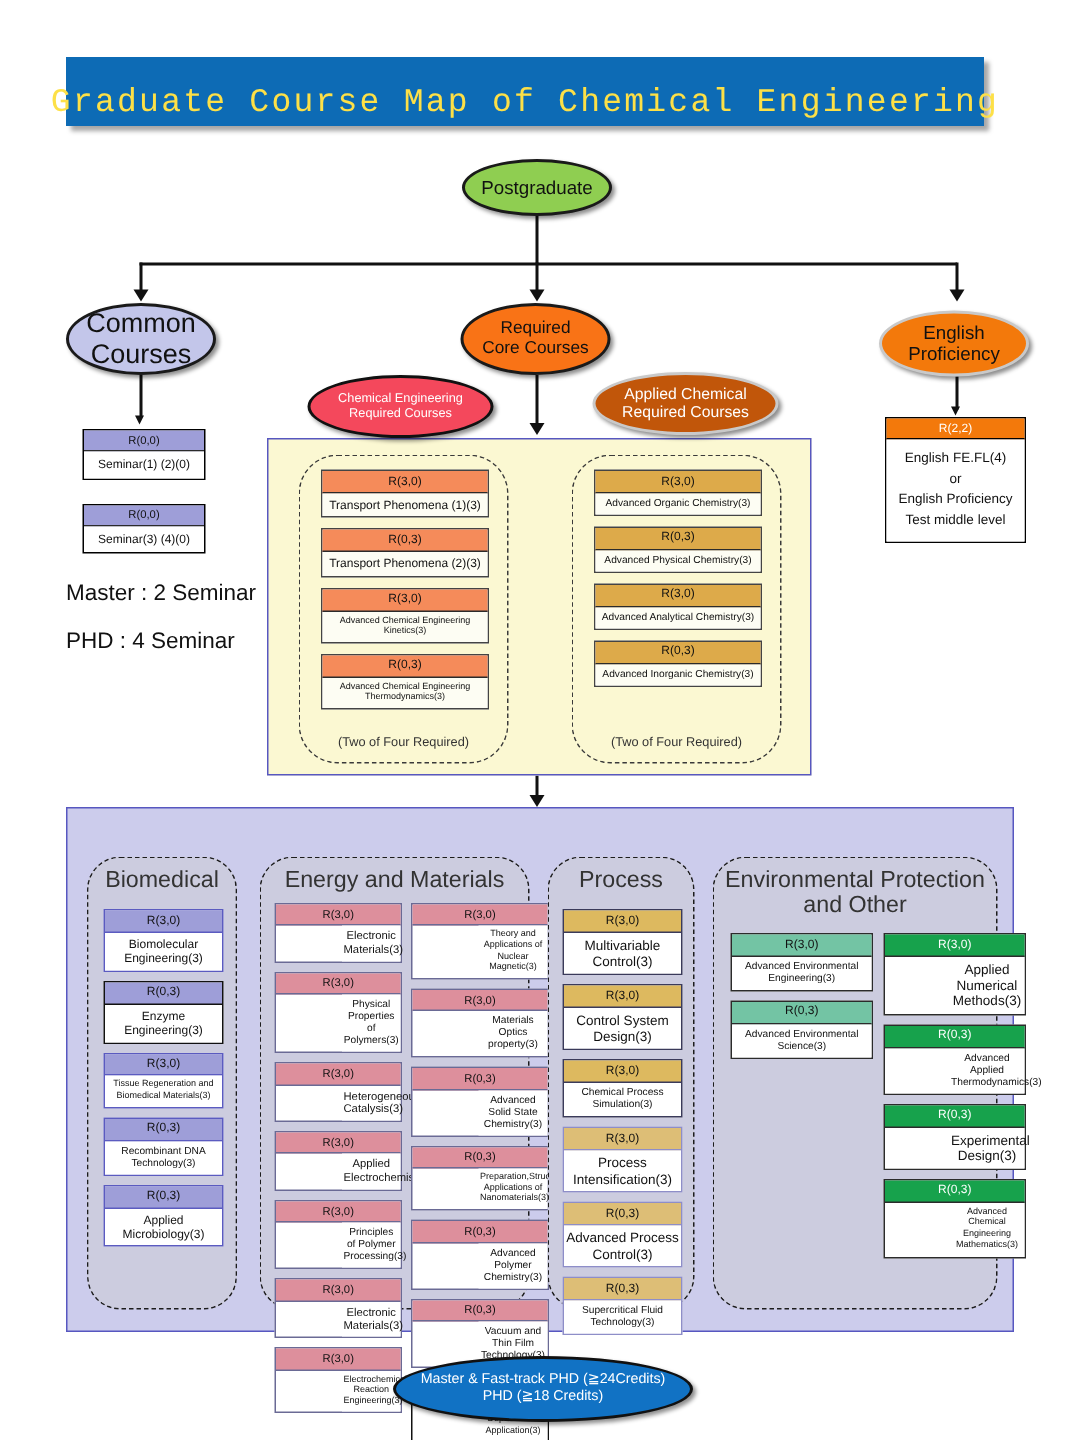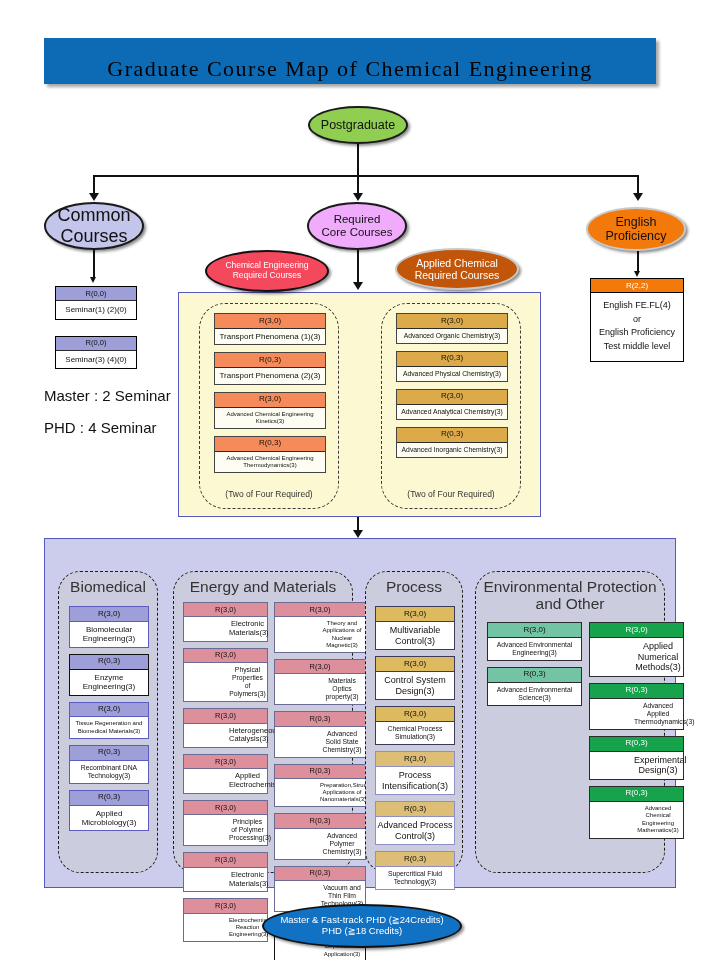--- a/index.html
+++ b/index.html
@@ -15,22 +15,22 @@
   .abs { position:absolute; }
 
   
   #title-banner{
     left:44px; top:38px; width:612px; height:46px;
     background:#0d6bb5;
     display:flex; align-items:center; justify-content:center;
     box-shadow:3px 3px 3px rgba(0,0,0,.35);
   }
   #title-text{
-    color:#000000; font-size:22px; letter-spacing:1.5px;
-    font-family:Liberation Serif, serif;
+    color:#fde047; font-size:22px; letter-spacing:1.5px;
+    font-family:Liberation Mono, monospace;
     white-space:nowrap;
     margin-top:15px;
   }
 
   
   .ellipse{
     border-radius:50%;
     display:flex; align-items:center; justify-content:center;
     text-align:center; line-height:1.15;
     box-shadow:2px 2px 3px rgba(0,0,0,.45);
@@ -40,21 +40,21 @@
   #node-postgraduate{
     left:308px; top:106px; width:100px; height:38px;
     background:#8fce51; border:2px solid #1a1a1a; font-size:12.5px;
   }
   #node-common-courses{
     left:44px; top:202px; width:100px; height:48px;
     background:#c3c6ea; border:2px solid #1a1a1a; font-size:18px;
   }
   #node-required-core{
     left:307px; top:202px; width:100px; height:48px;
-    background:#f0abfc; border:2px solid #1a1a1a; font-size:11.5px;
+    background:#f97316; border:2px solid #1a1a1a; font-size:11.5px;
   }
   #node-english-prof{
     left:586px; top:207px; width:100px; height:44px;
     background:#f3790b; border:2px solid #c9c9c9; font-size:12.5px;
   }
   #node-che-required{
     left:205px; top:250px; width:124px; height:42px;
     background:#f4485c; border:2px solid #111; font-size:8.5px;
     color:#fff; z-index:6;
   }

